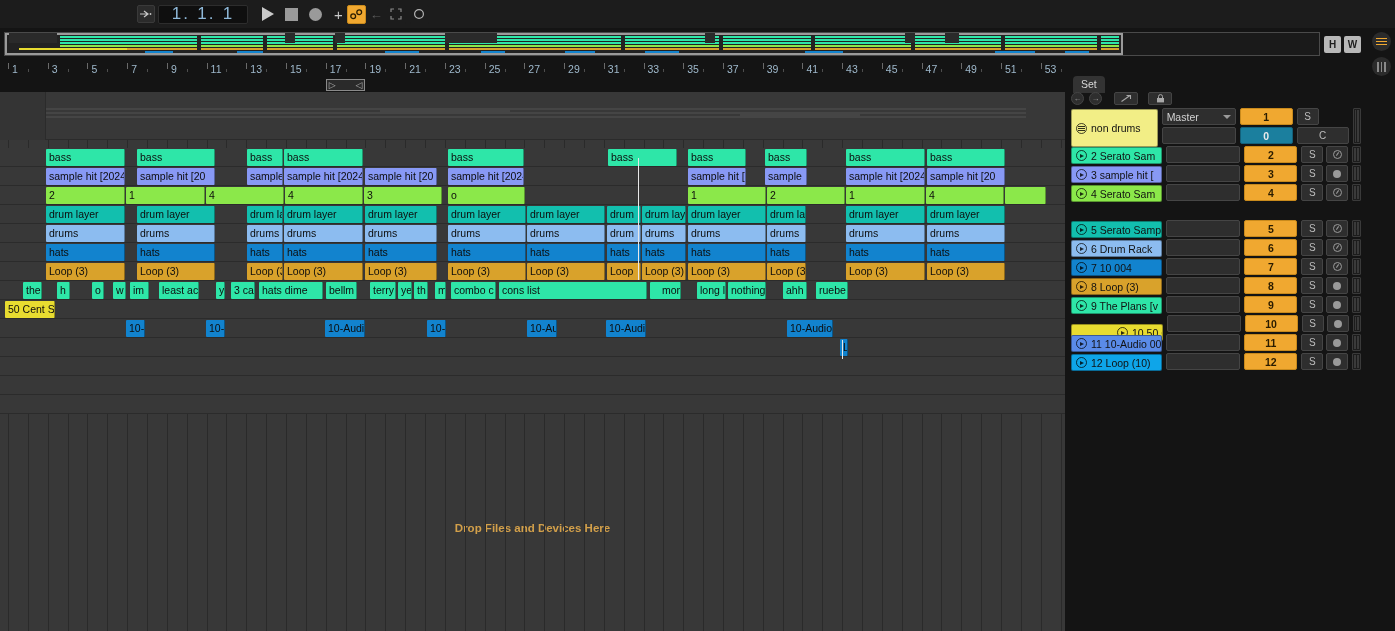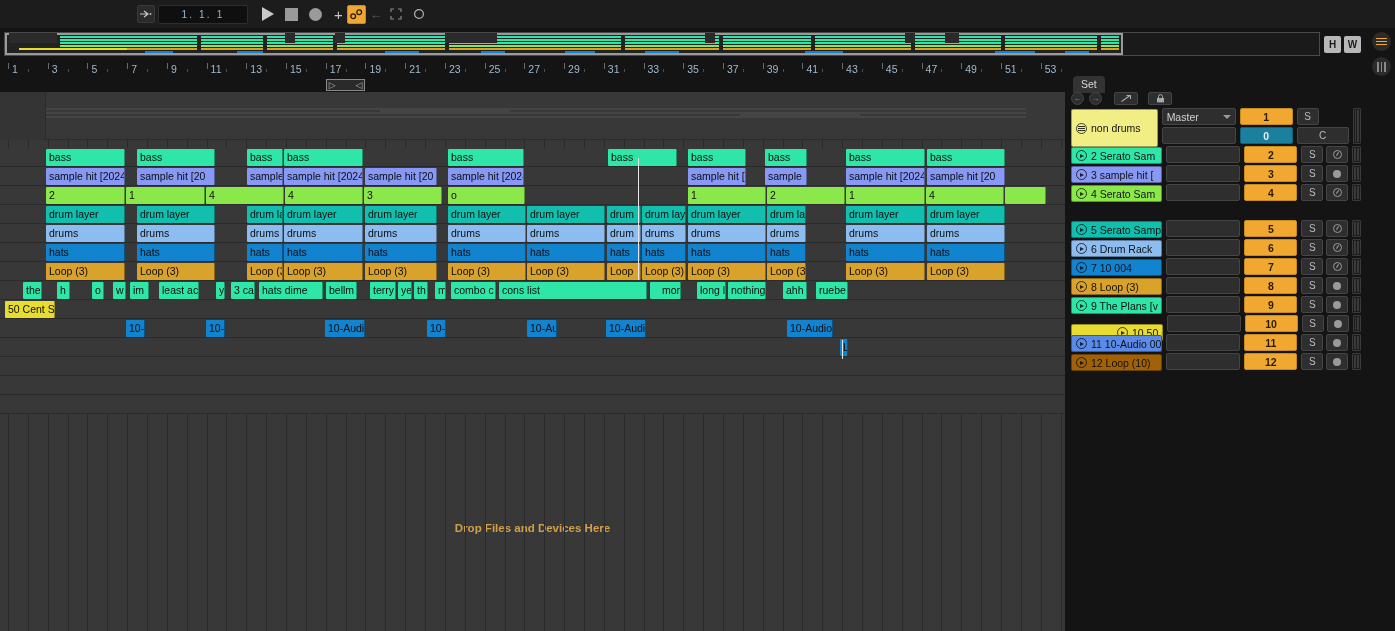--- a/index.html
+++ b/index.html
@@ -18,21 +18,21 @@
     background:#1c1c1c; display:flex; align-items:center;
   }
   .tb-group{ display:flex; align-items:center; gap:3px; }
   .tb-btn{
     height:18px; min-width:18px; background:#2b2b2b; border:1px solid #3a3a3a;
     border-radius:2px; color:#b4b4b4; font-size:10px;
     display:flex; align-items:center; justify-content:center;
   }
   .tb-dark{ background:#0f0f0f; border:1px solid #2d2d2d; border-radius:2px; height:19px;
             display:flex; align-items:center; justify-content:center;
-            color:#8fb8d8; font-size:10px; letter-spacing:2.2px; padding:0 8px; }
+            color:#8fb8d8; font-size:17px; letter-spacing:2.2px; padding:0 8px; }
   .tb-orange{ background:#f0a830; border:1px solid #c98a1c; color:#2a1c00; }
   .tb-icon{ color:#c8c8c8; font-size:12px; line-height:1; }
   .tb-sep{ width:1px; height:14px; background:#333; margin:0 3px; }
   .tb-key{ background:#2b2b2b; border:1px solid #3a3a3a; border-radius:2px; height:18px;
            padding:0 6px; display:flex; align-items:center; color:#c9c9c9; font-size:11px;}
   .tb-midi{ background:#2b2b2b; border:1px solid #3a3a3a; border-radius:2px; height:18px;
            padding:0 5px; display:flex; align-items:center; color:#d6d6d6; font-size:11px;}
   .tb-cpu{ height:18px; display:flex; align-items:center; color:#d9d9d9; font-size:11px; padding:0 6px;}
   .vu-bar{ width:4px; height:16px; background:#f0a830; }
   .tri-dn{ width:0;height:0;border-left:4px solid transparent;border-right:4px solid transparent;
@@ -875,21 +875,21 @@
                 <span class="arm-dot"></span>
               </div>
             </div>
           </div>
           <div class="trk-meter" style="height: 17px;">
             <i></i>
             <i></i>
           </div>
         </div>
         <div class="trk" style="height: 19px; margin-bottom: 0px;">
-          <div class="trk-name" style="background: #a16207; height: 17px; align-self: flex-start; margin-top: 1px;">
+          <div class="trk-name" style="background: #0ea5e9; height: 17px; align-self: flex-start; margin-top: 1px;">
             <div class="trk-ico">
               <span class="ptri"></span>
             </div>
             <span>12 Loop (10)</span>
           </div>
           <div style="display: flex; flex-direction: column; gap: 2px; margin-left: 4px;">
             <div class="trk-io" style="margin-left: 0px; height: 17px;">
               <span></span>
             </div>
           </div>

